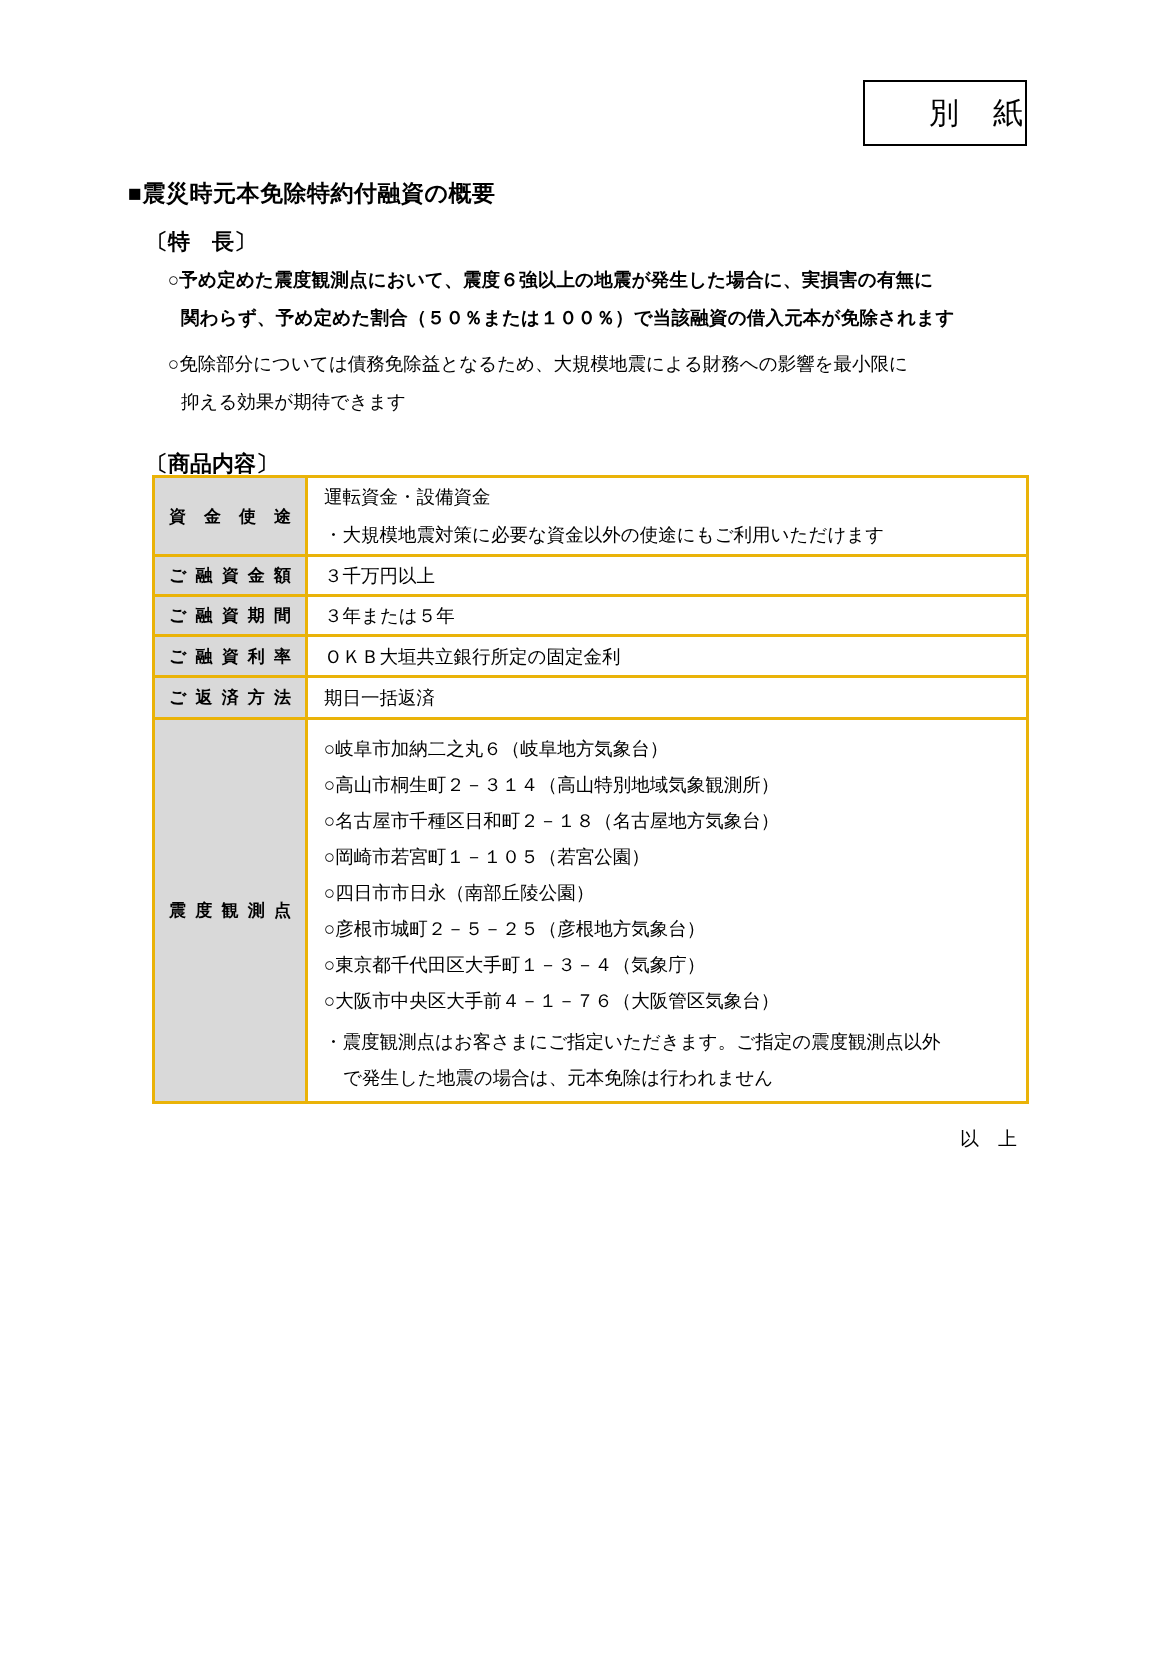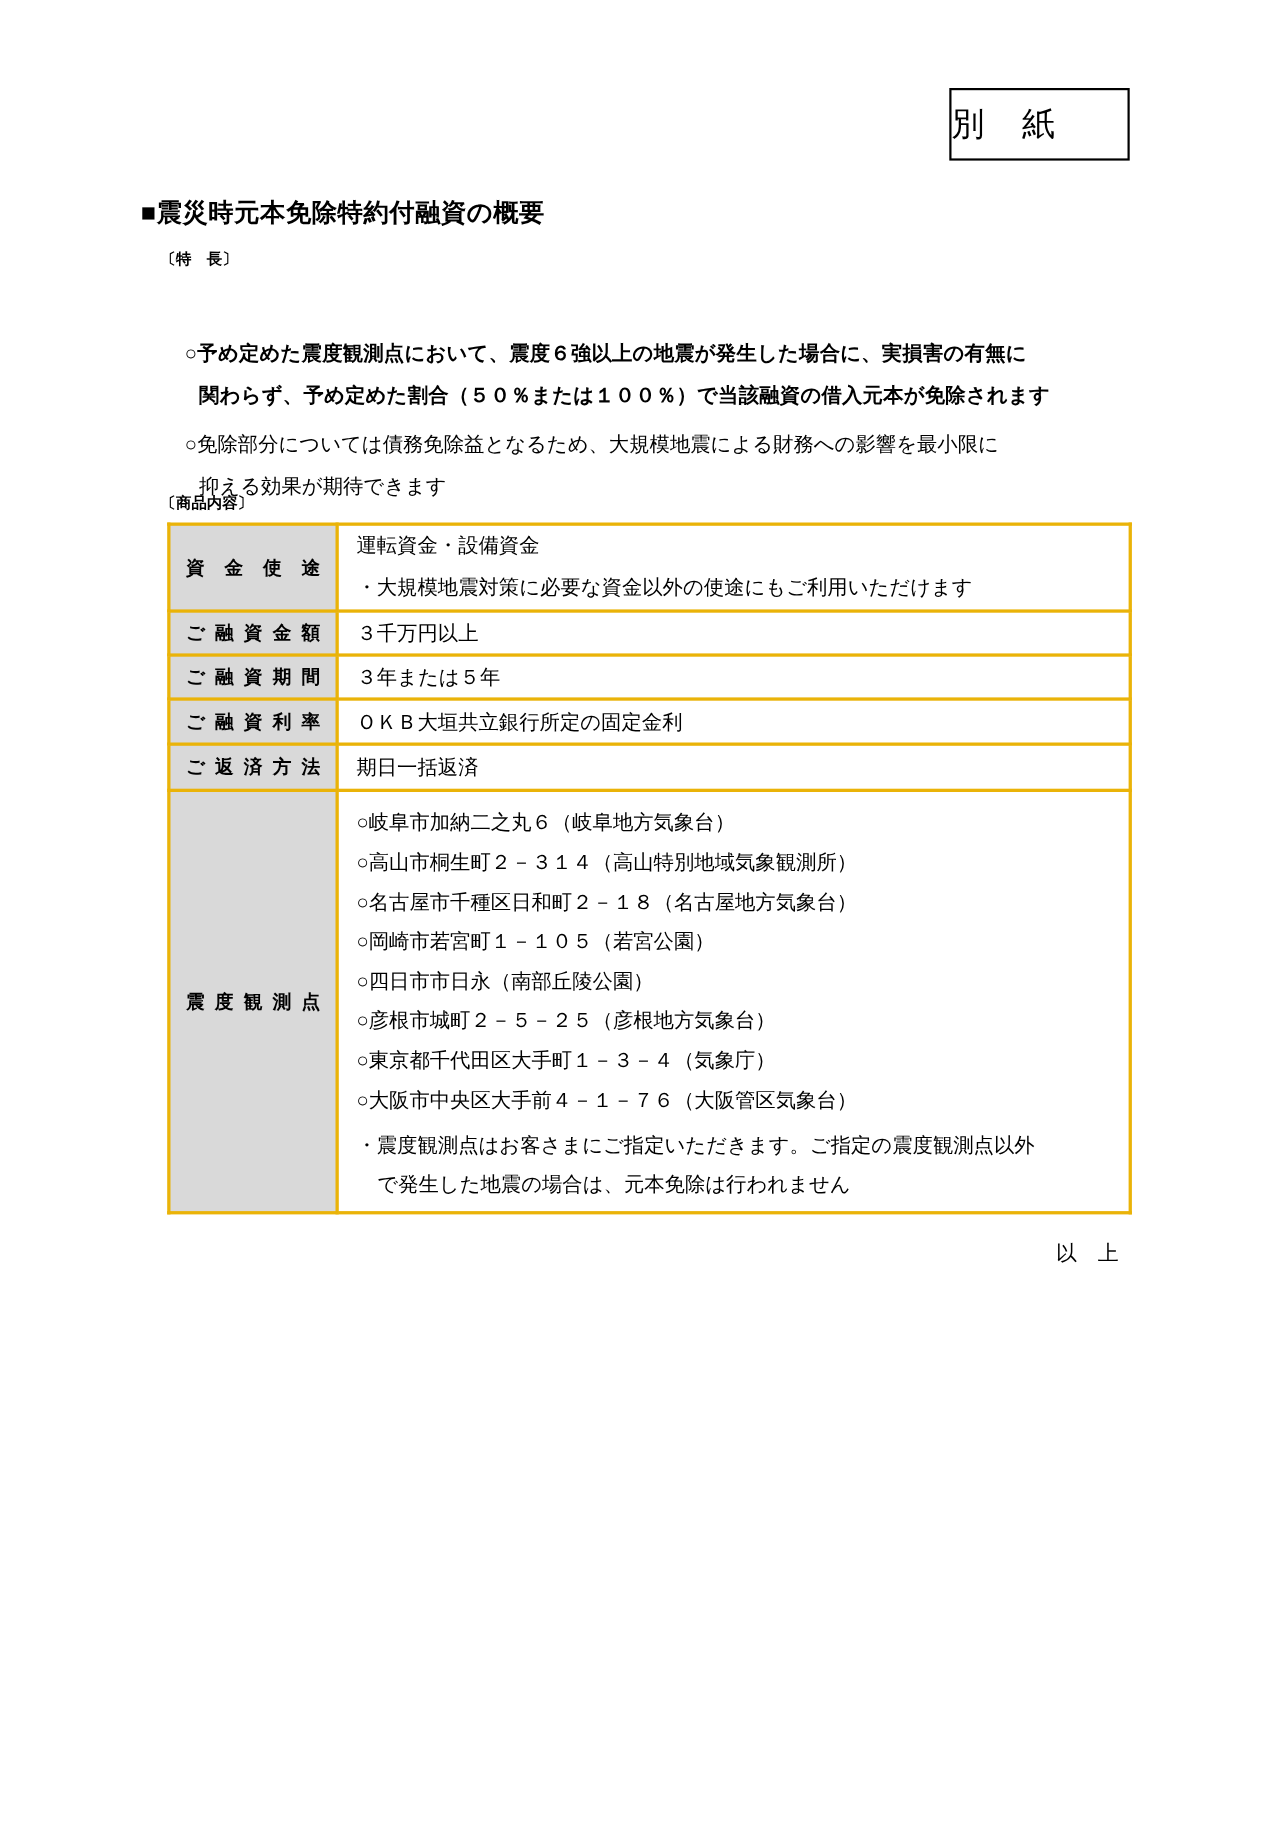--- a/index.html
+++ b/index.html
@@ -6,36 +6,36 @@
   .page {
     position:relative; width:1170px; height:1656px; background:#ffffff;
     color:#000000; overflow:hidden;
     font-family:"Liberation Serif","DejaVu Serif",serif;
   }
   .gothic { font-family:"Liberation Sans","DejaVu Sans",sans-serif; }
 
   .attachment-box {
     position:absolute; left:863px; top:80px; width:164px; height:66px;
     border:2px solid #000; box-sizing:border-box;
-    display:flex; align-items:center; justify-content:flex-start;
+    display:flex; align-items:center; justify-content:flex-end;
     font-size:30px; font-weight:500; letter-spacing:2px;
   }
 
   .doc-title {
     position:absolute; left:128px; top:178px; margin:0;
     font-size:23px; font-weight:700; letter-spacing:0.5px;
   }
 
   .section-heading {
-    position:absolute; font-size:14px; font-weight:700;text-align:right;
+    position:absolute; font-size:22px; font-weight:700;text-align:right;
   }
   .feat-heading { left:146px; top:227px; }
   .prod-heading { left:146px; top:449px; }
 
-  .bullet { position:absolute; left:168px; font-size:18.5px; line-height:38px;margin-top:41px; }
+  .bullet { position:absolute; left:168px; font-size:18.5px; line-height:38px; }
   .bullet .b2 { margin-left:13px; }
   .bullet.gbold { font-weight:700; letter-spacing:0.2px; }
   .bullet.sreg  { font-weight:400; }
   .bullet1 { top:261px; }
   .bullet2 { top:345px; }
 
   table.product-table {
     position:absolute; left:152px; top:475px; width:877px;
     border-collapse:collapse; table-layout:fixed;
     border:2px solid #000;

